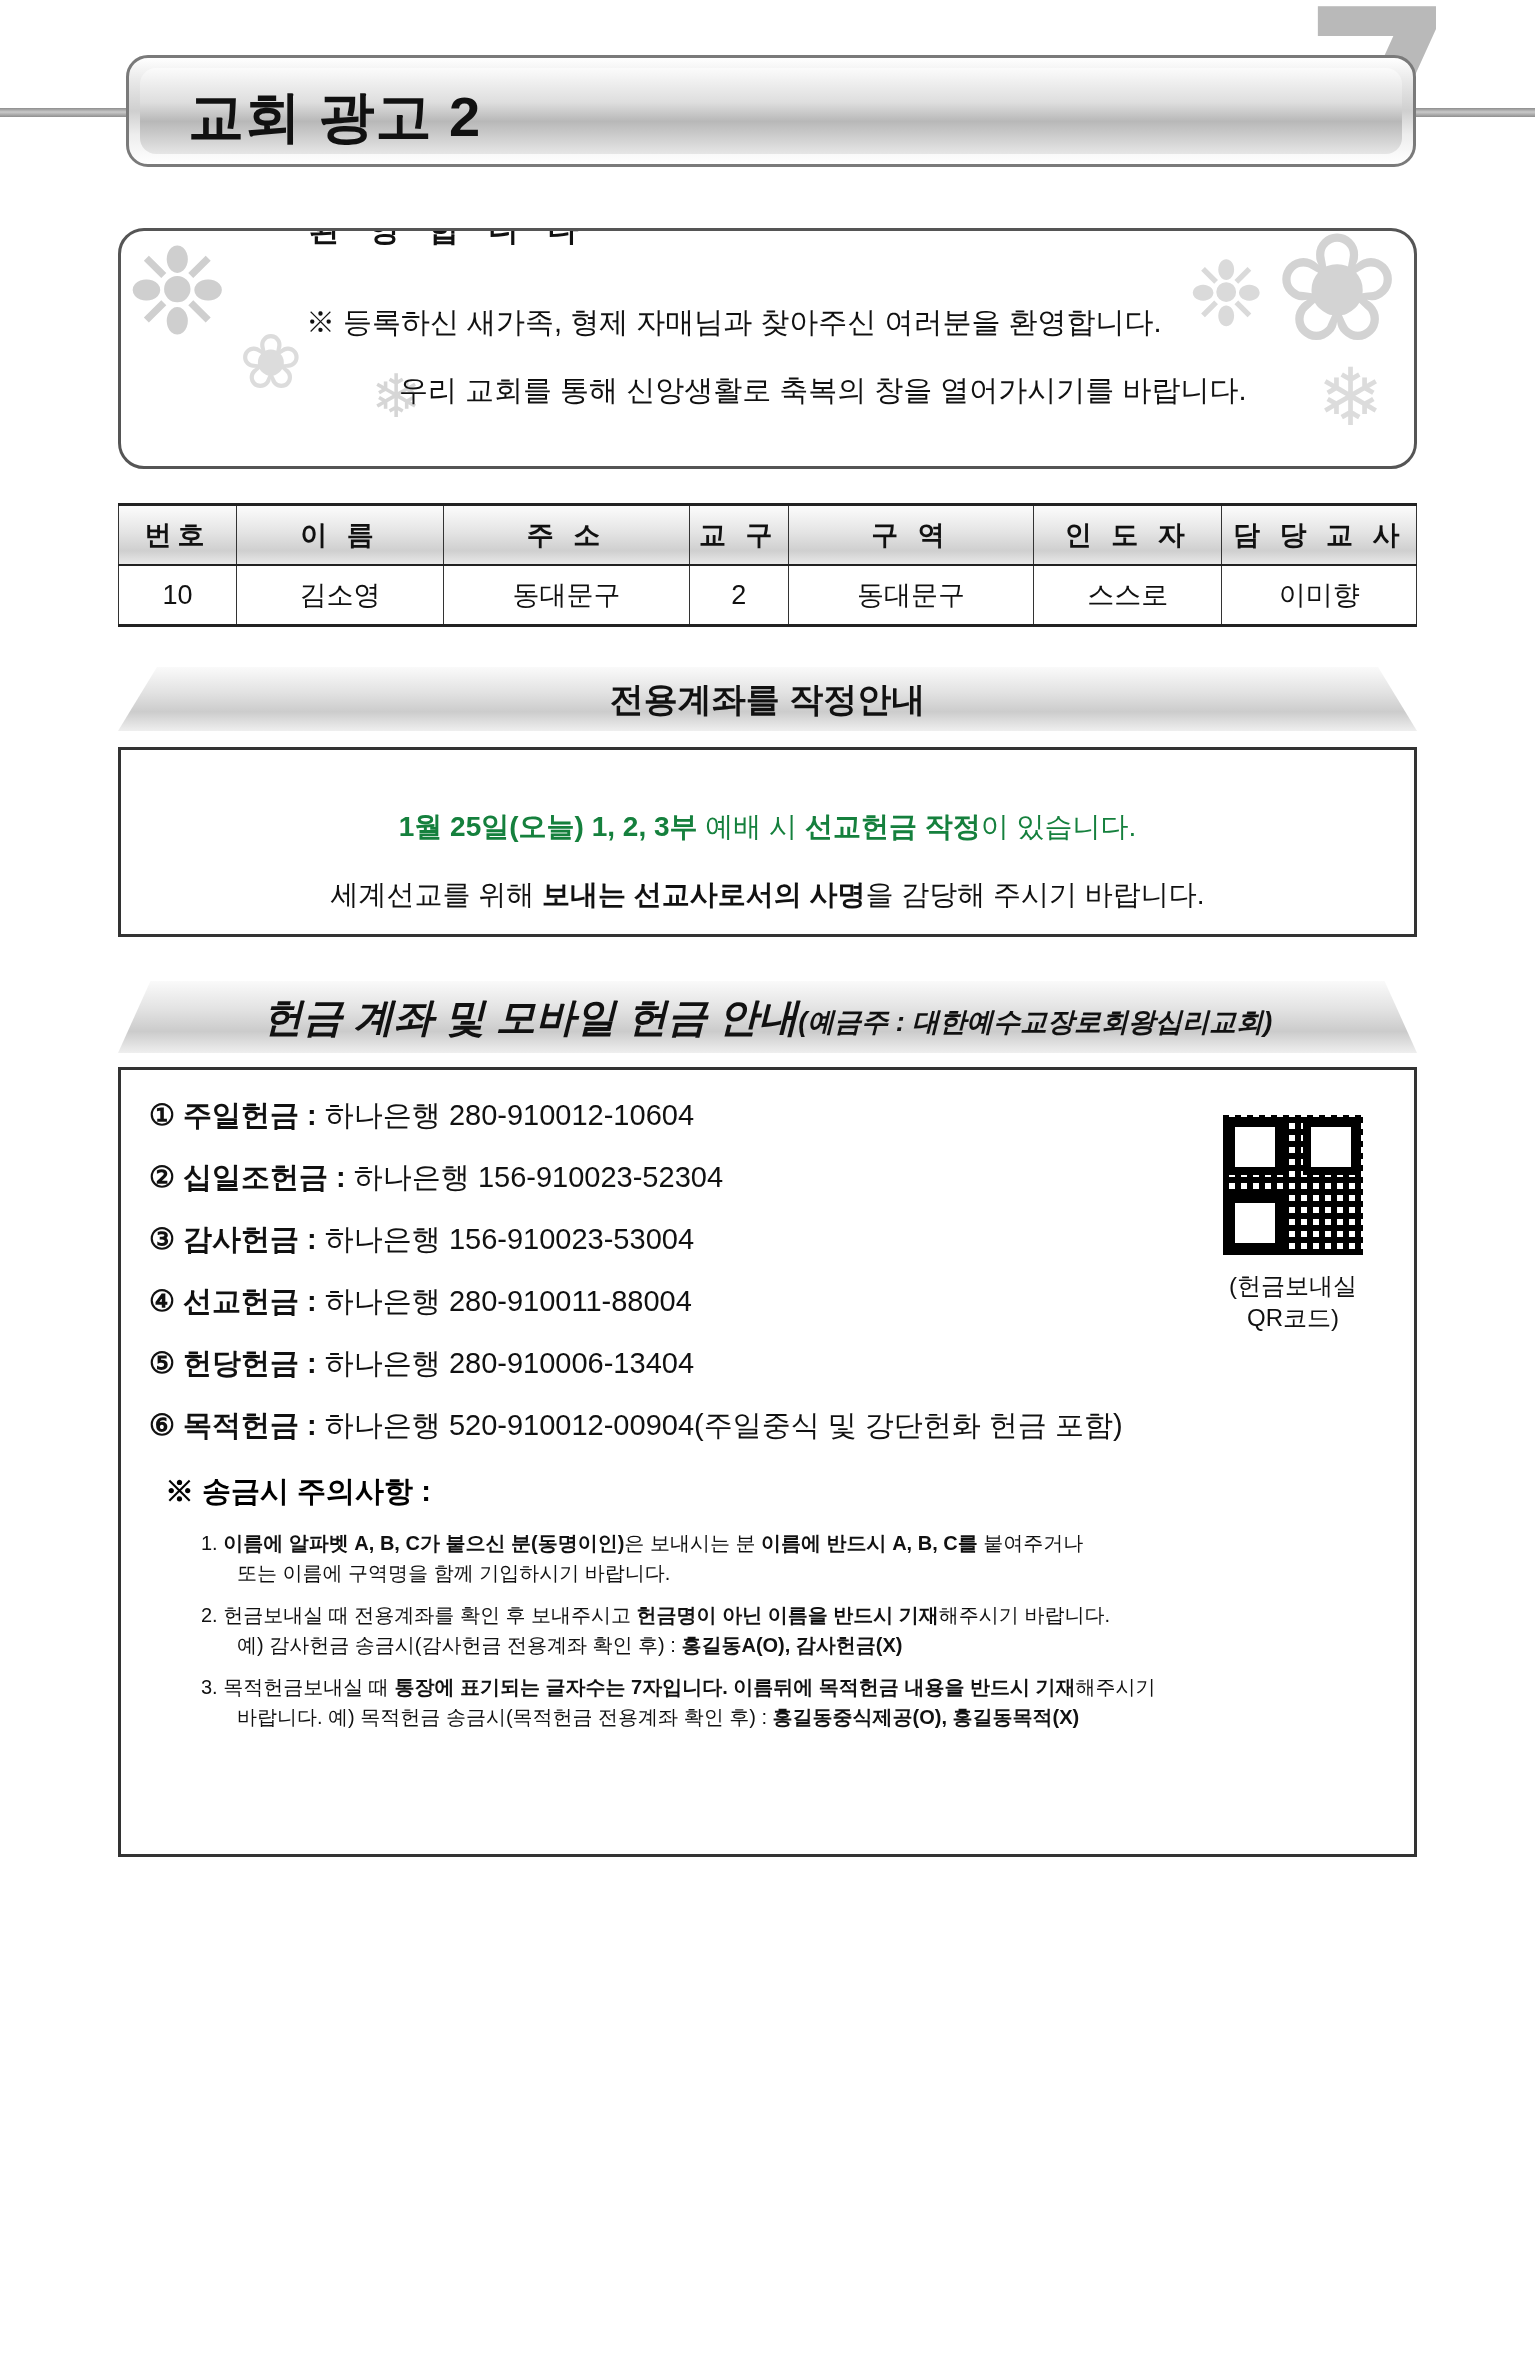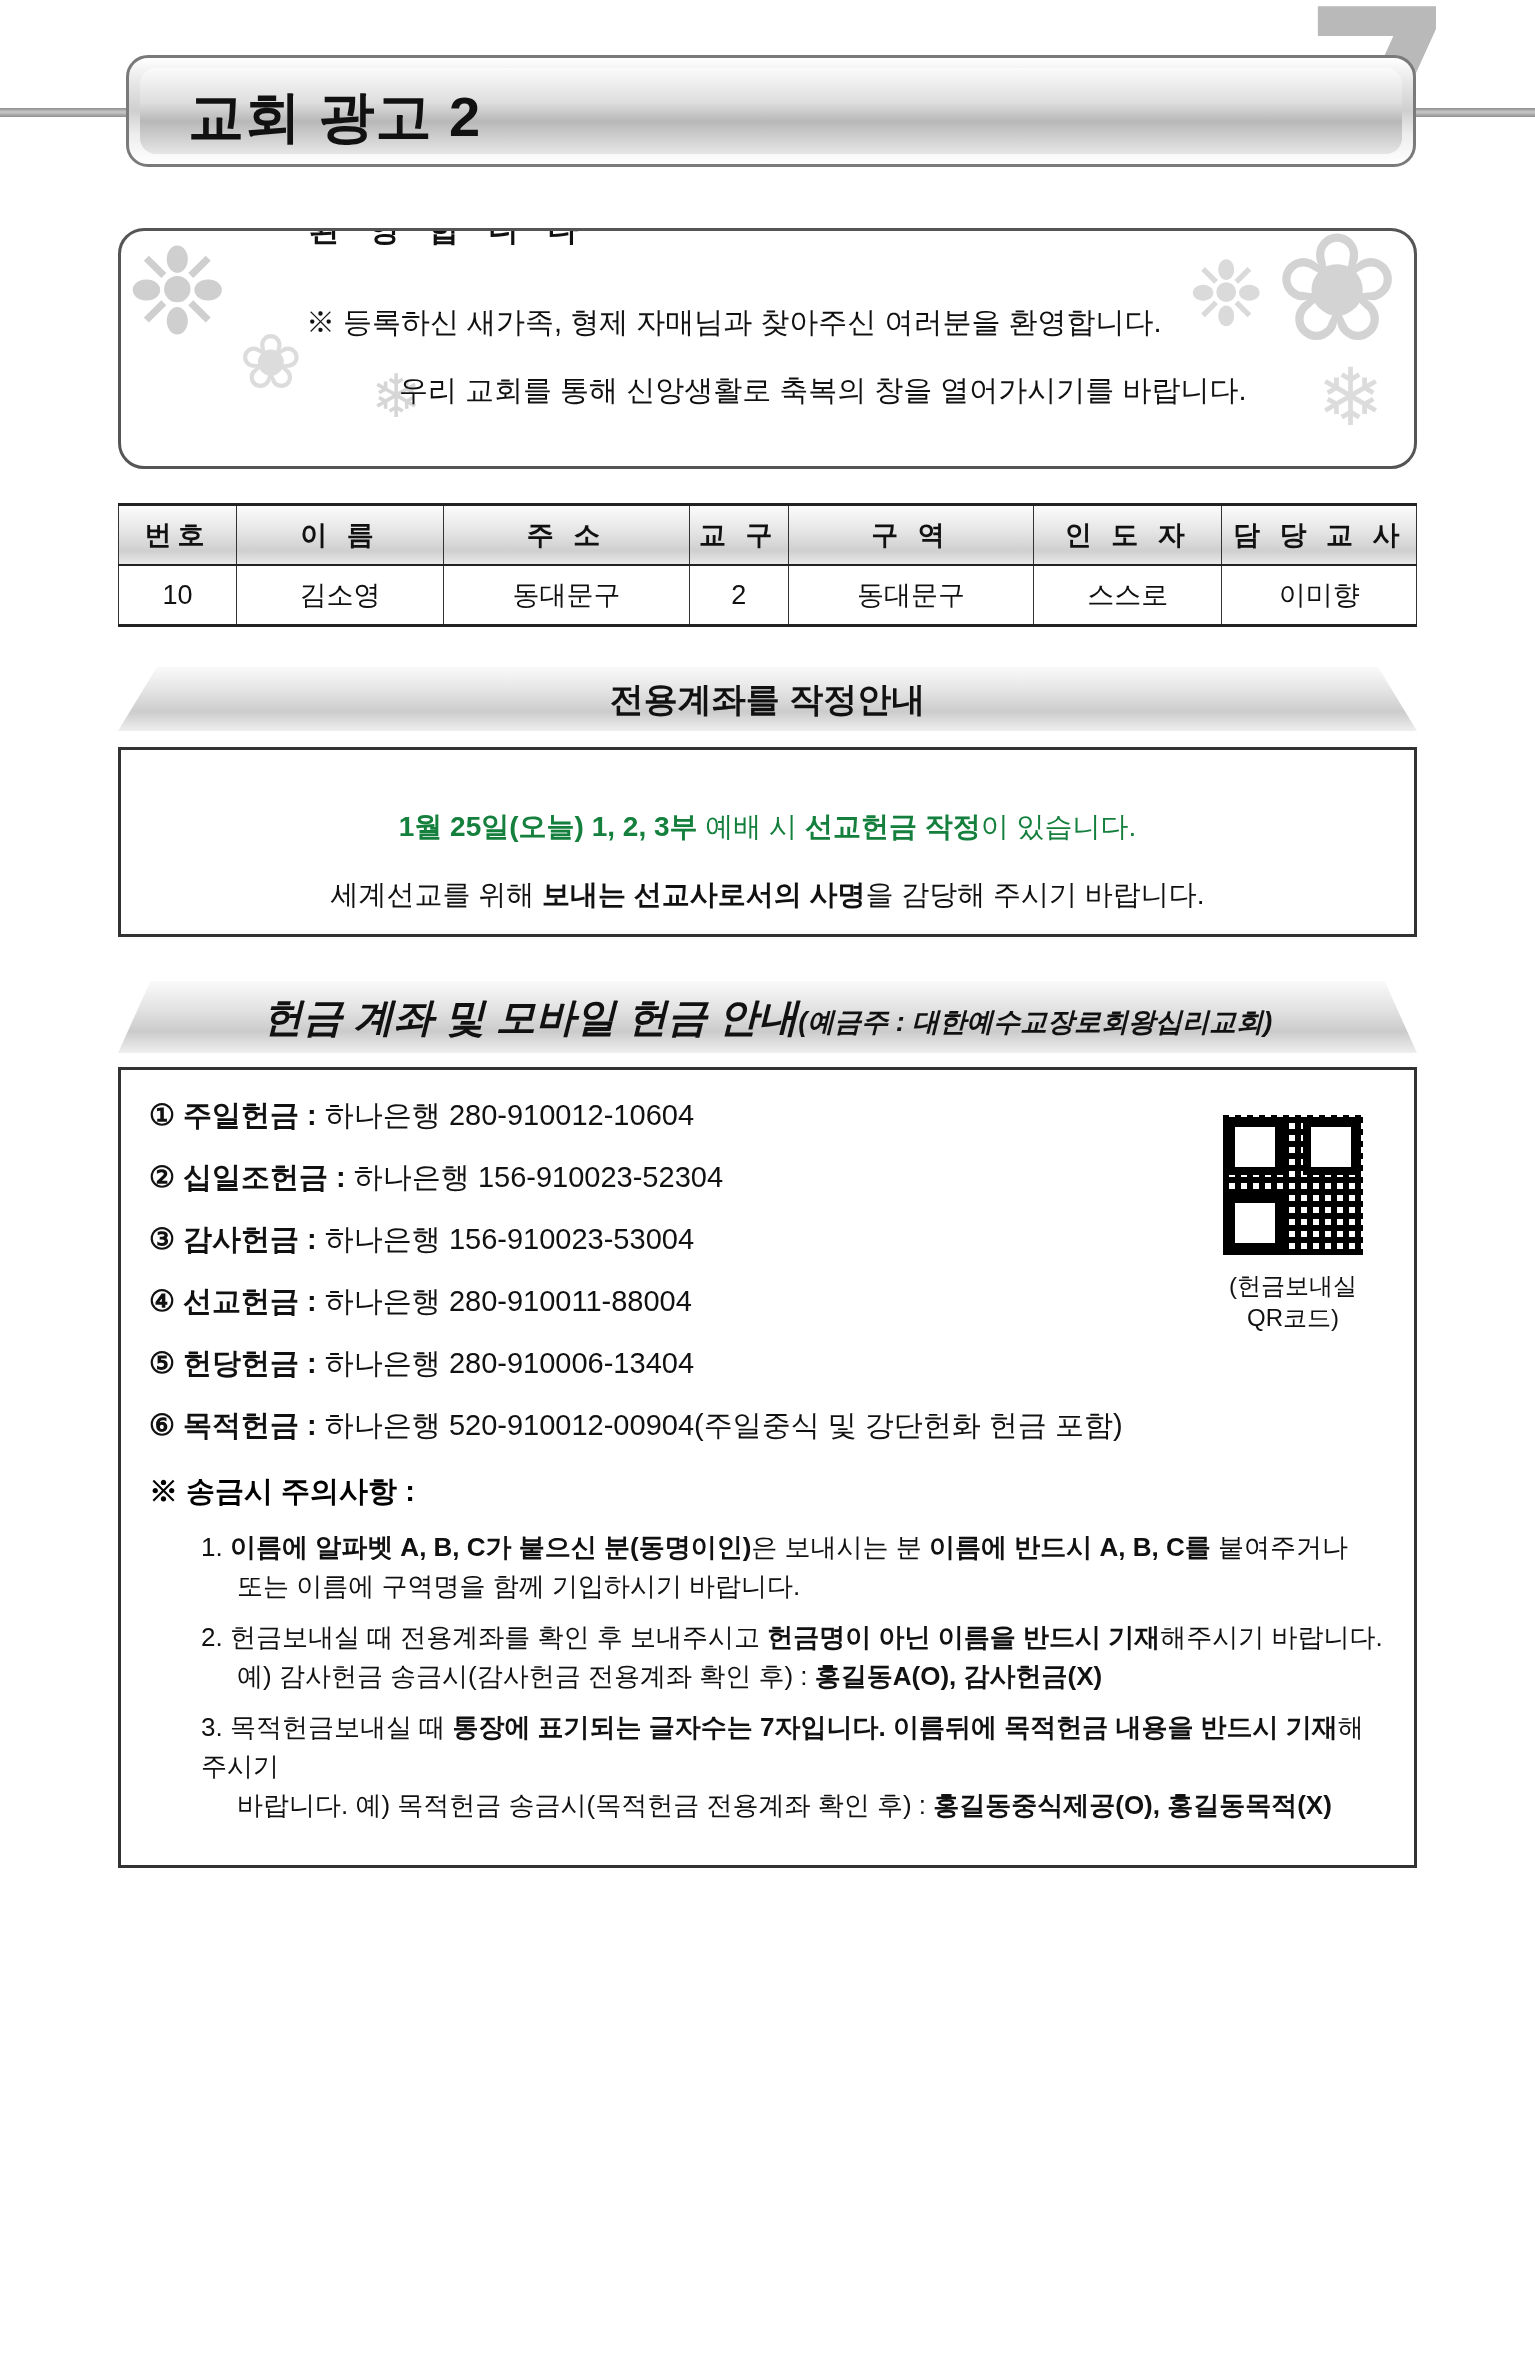--- a/index.html
+++ b/index.html
@@ -254,24 +254,24 @@
     margin: 0 0 22px 0;
     color: #111;
     white-space: nowrap;
   }
   .acct-row .label {
     font-weight: bold;
   }
   .notice-head {
     font-size: 29px;
     font-weight: bold;
-    margin: 26px 0 16px 0;
+    margin: 26px 0 16px 16px;
   }
   .note {
-    font-size: 26px;
+    font-size: 20px;
     margin: 12px 0 10px 52px;
     color: #111;
     line-height: 1.5;
   }
   .note .cont {
     display: block;
     margin-left: 36px;
   }
 
   .qr-wrap {

